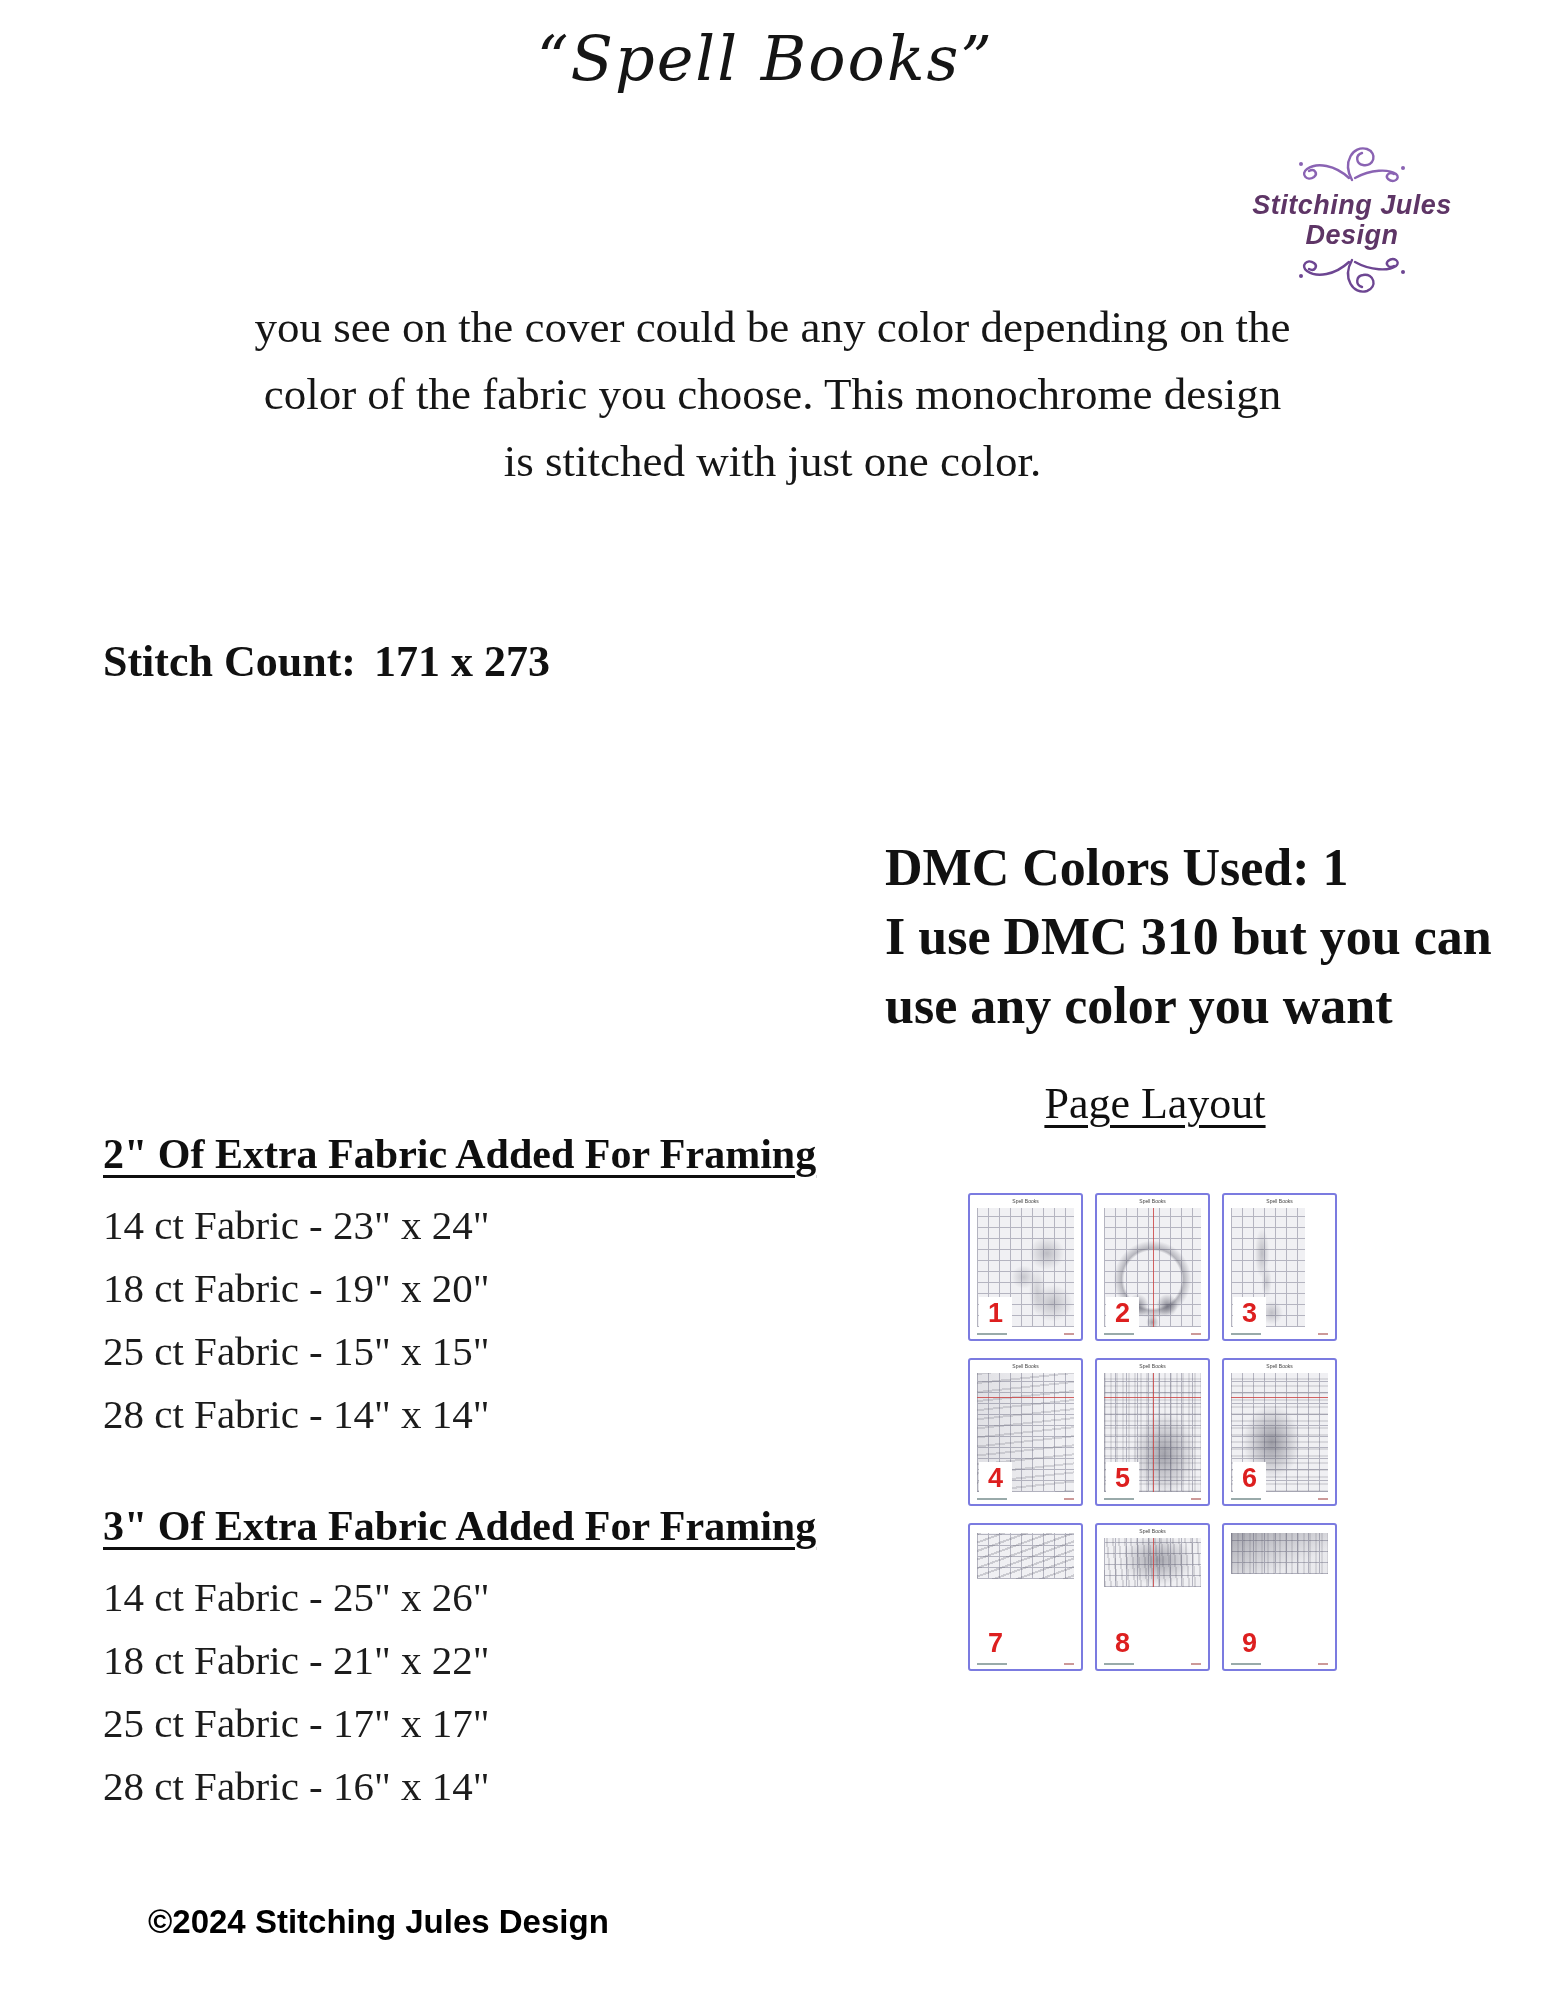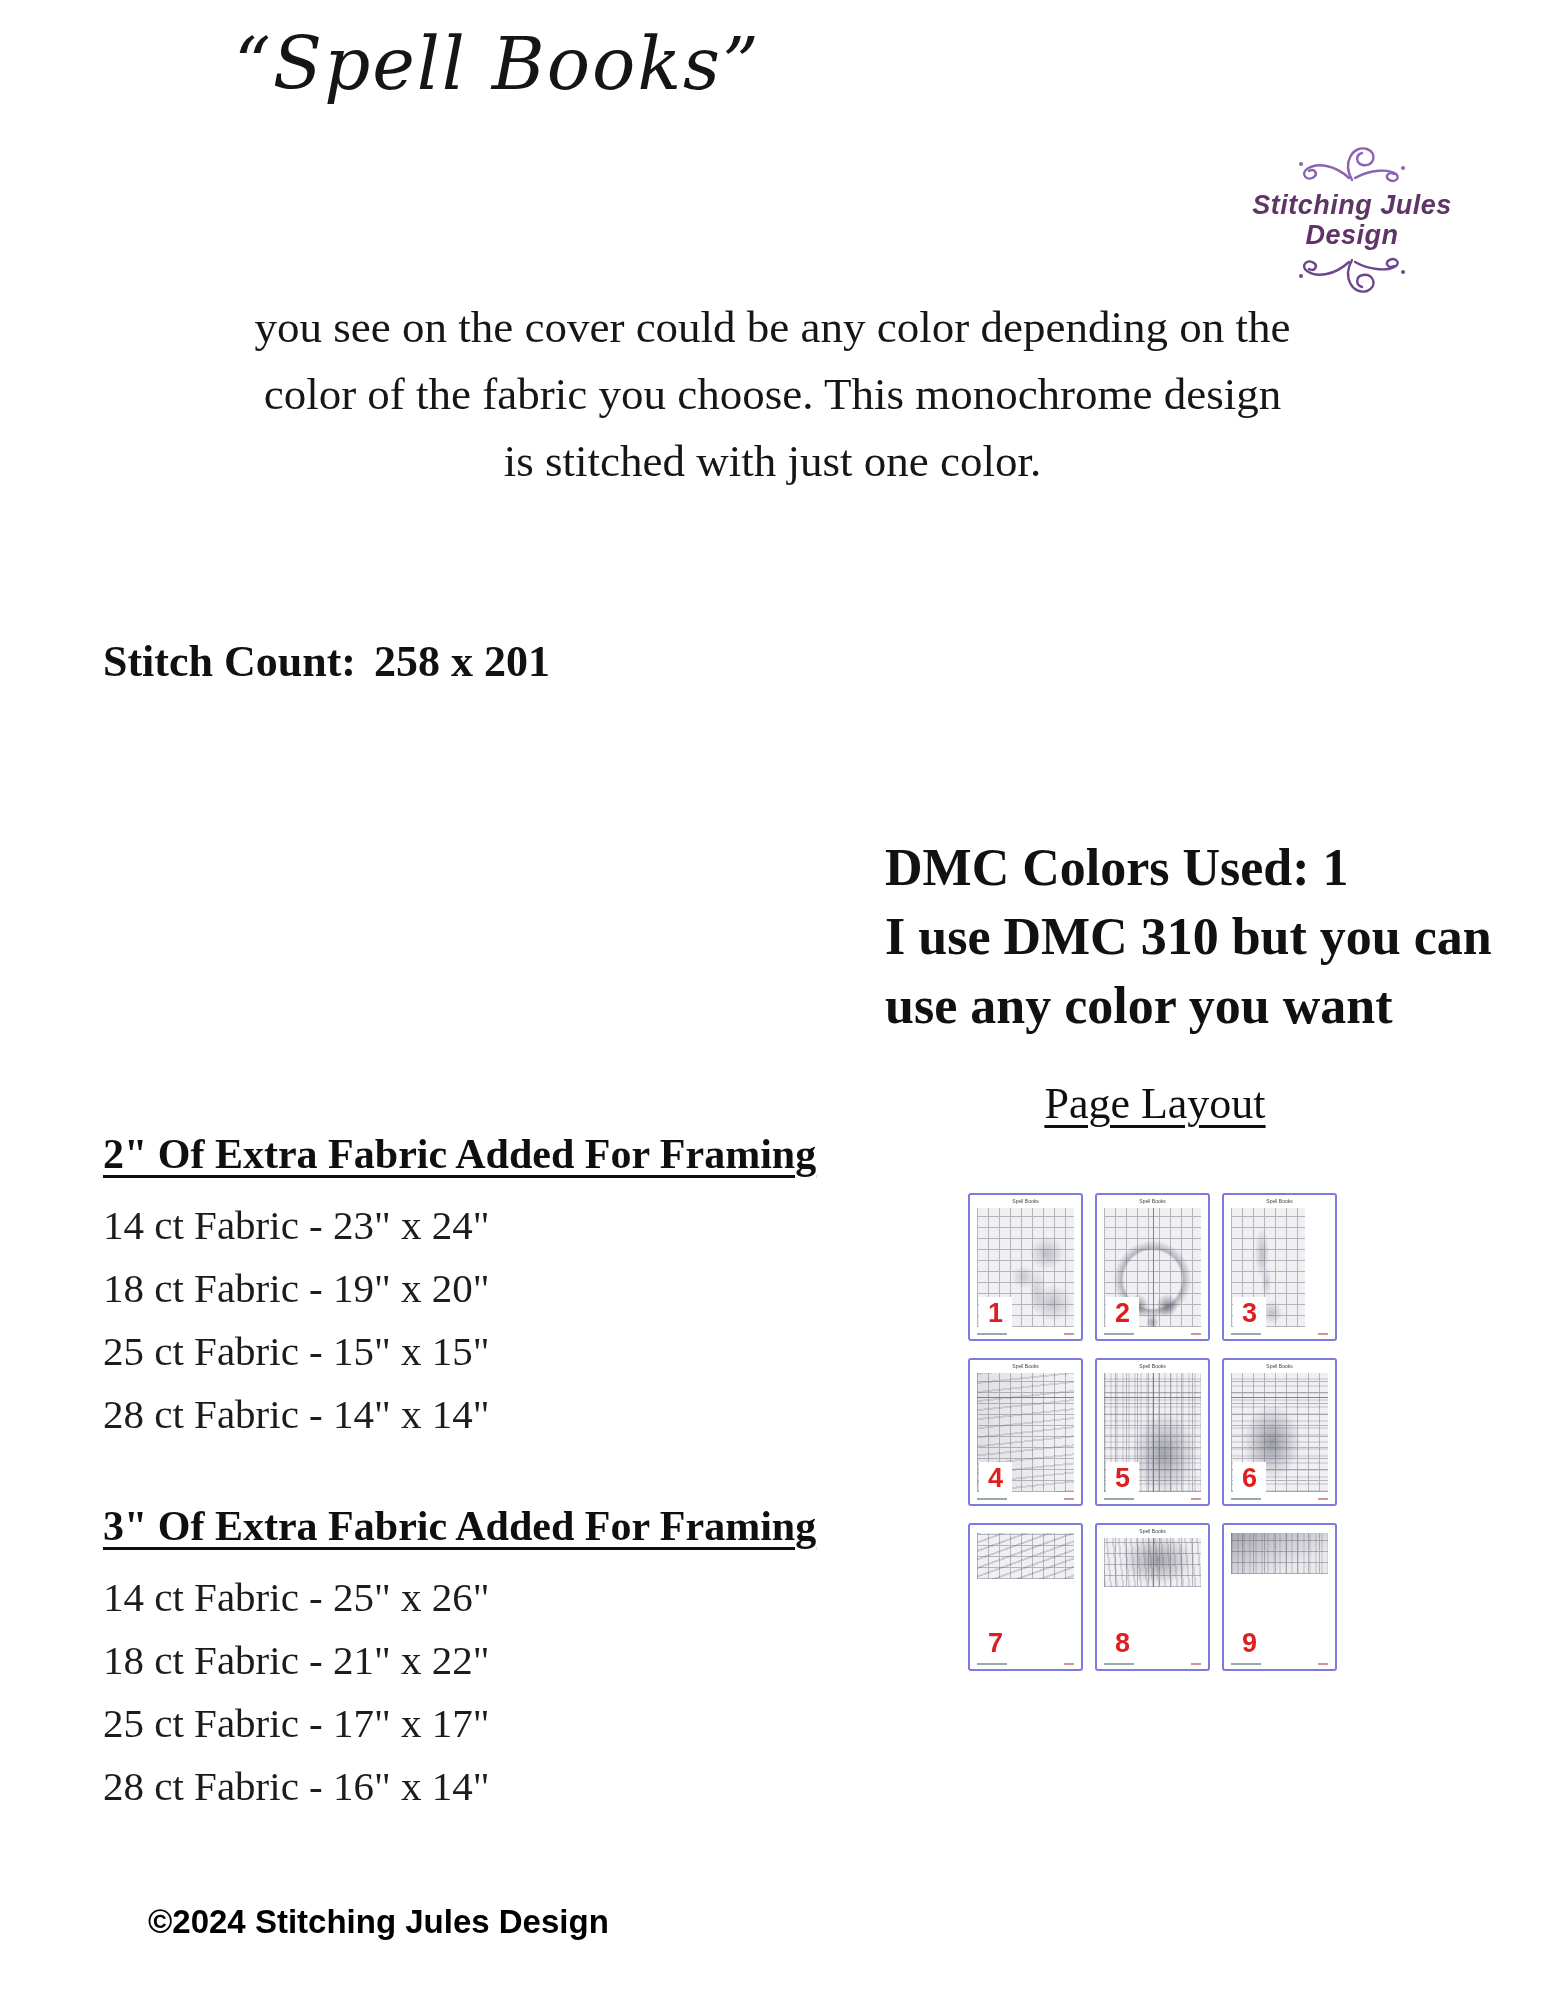--- a/index.html
+++ b/index.html
@@ -1,22 +1,22 @@
 <!DOCTYPE html>
 <html><head>
 <meta charset="utf-8">
 <title>Spell Books</title>
 <style>
   html,body{margin:0;padding:0;background:#ffffff;}
   .canvas{position:relative;width:1545px;height:2000px;background:#ffffff;overflow:hidden;
           font-family:"Liberation Serif", serif;color:#1a1a1a;}
 
   
-  .main-title{position:absolute;left:234px;top:22px;width:790px;text-align:left;
-              font-family:"DejaVu Serif", serif;font-style:italic;font-size:72px;
+  .main-title{position:absolute;left:204px;top:22px;width:790px;text-align:right;
+              font-family:"DejaVu Serif", serif;font-style:italic;font-size:62px;
               letter-spacing:2px;color:#151515;}
 
   
   .logo{position:absolute;left:1232px;top:140px;width:240px;text-align:center;}
   .logo .flourish{display:block;margin:0 auto;}
   .logo .logo-text{font-family:Liberation Sans, sans-serif;font-style:italic;font-weight:bold;
                    font-size:27px;color:#5e3566;letter-spacing:.5px;line-height:30px;}
 
   
   .intro{position:absolute;left:50%;transform:translateX(-50%);top:294px;width:1300px;
@@ -148,21 +148,21 @@
     </span>
   </div>
 
   <div class="intro">
     <div>you see on the cover could be any color depending on the</div>
     <div>color of the fabric you choose. This monochrome design</div>
     <div>is stitched with just one color.</div>
   </div>
 
   <div class="stitch-count">
-    <span class="sc-label">Stitch Count:</span><span class="sc-value">258 x 201</span>
+    <span class="sc-label">Stitch Count:</span><span class="sc-value">171 x 273</span>
   </div>
 
 
   <div class="section sec-two">
     <div class="sec-head">2" Of Extra Fabric Added For Framing</div>
     <div class="sec-item">14 ct Fabric - 23" x 24"</div>
     <div class="sec-item">18 ct Fabric - 19" x 20"</div>
     <div class="sec-item">25 ct Fabric - 15" x 15"</div>
     <div class="sec-item">28 ct Fabric - 14" x 14"</div>
   </div>

